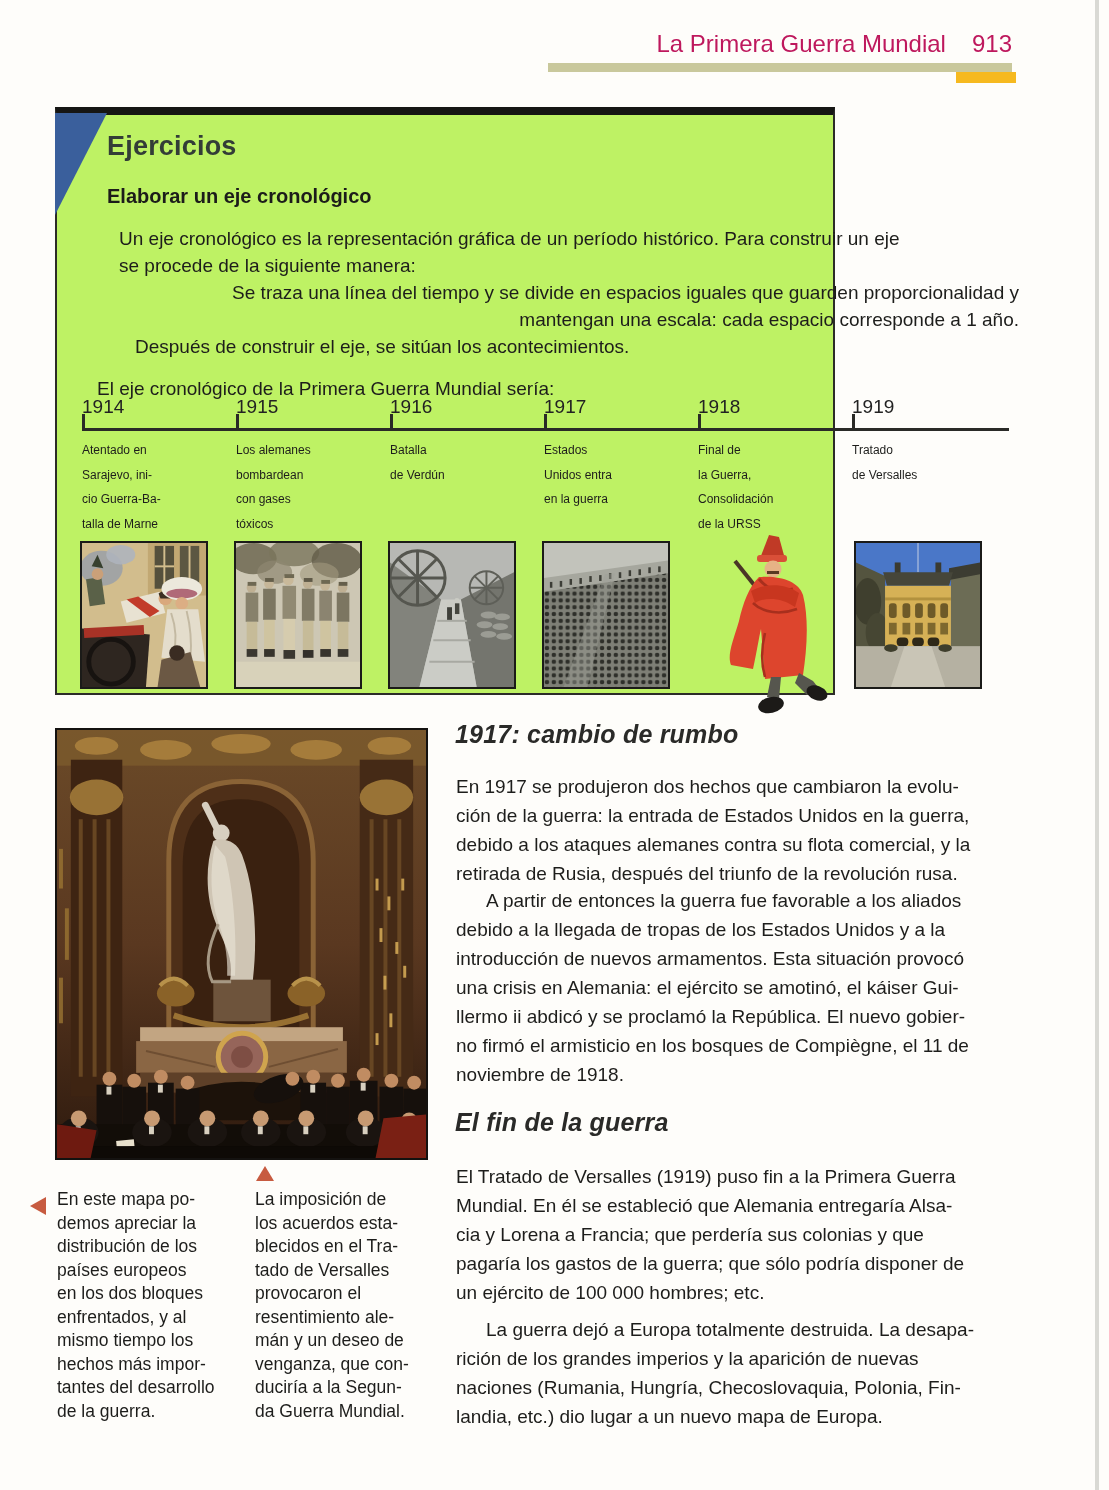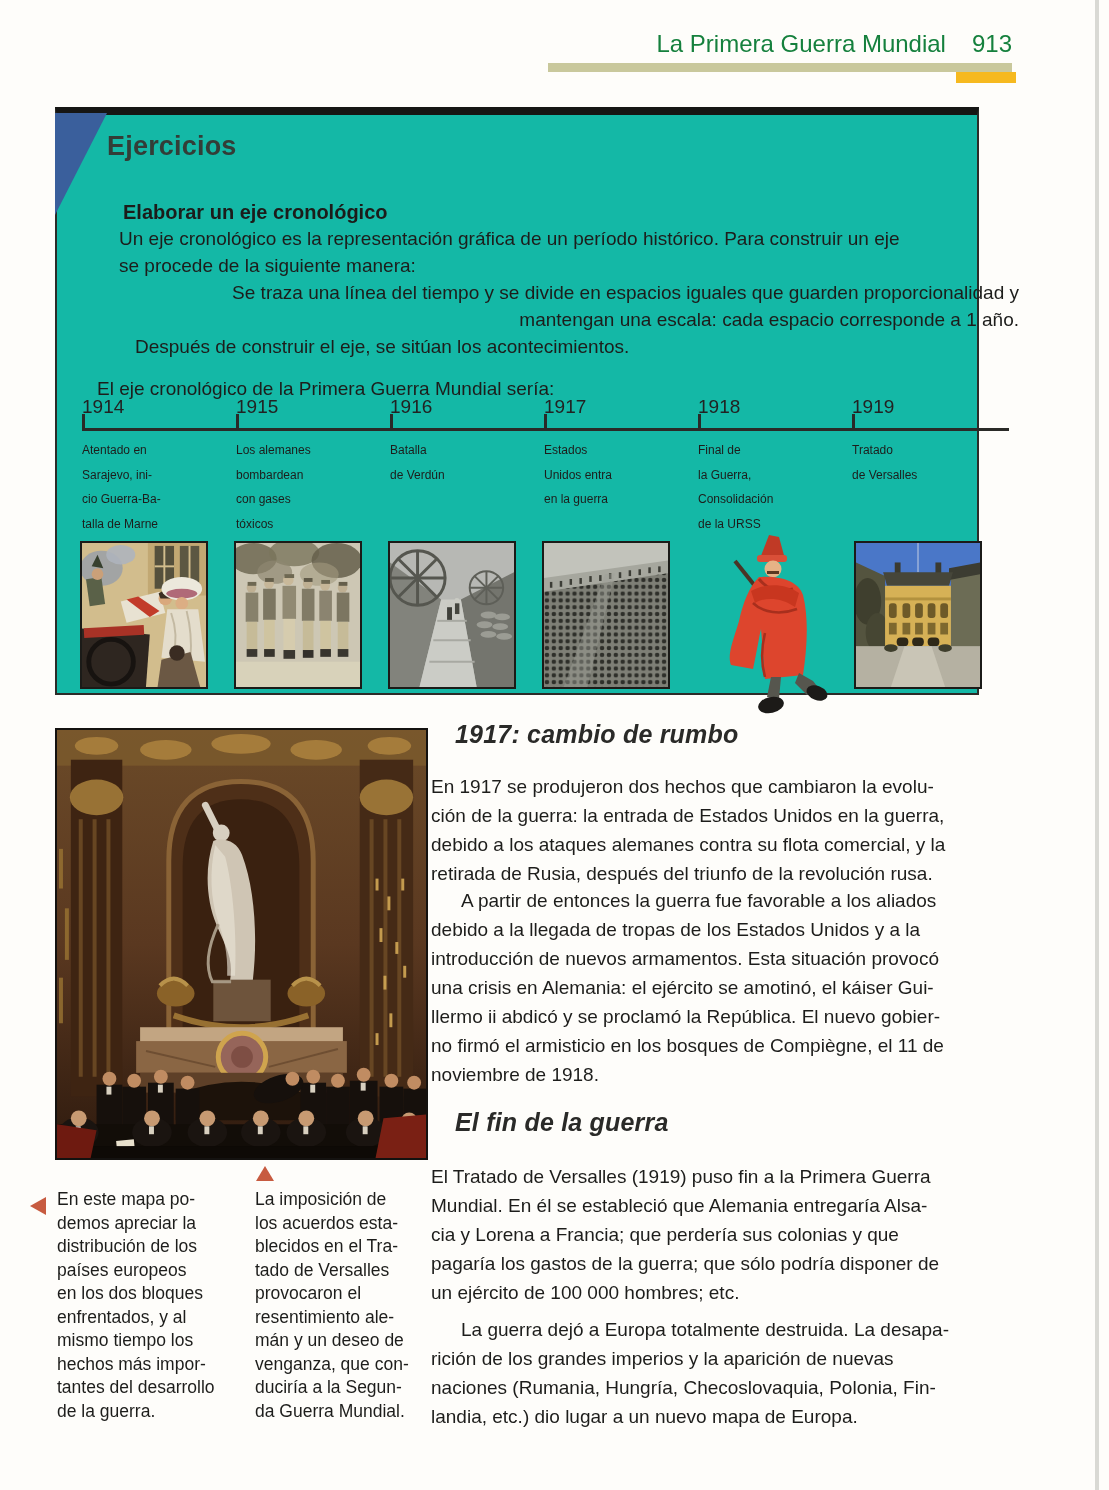--- a/index.html
+++ b/index.html
@@ -5,35 +5,35 @@
   html,body{margin:0;padding:0;background:#ffffff;}
   .page{
     position:relative;width:1109px;height:1490px;overflow:hidden;
     background:#fefdfa;
     font-family:"Liberation Sans", sans-serif;
     color:#1e1e1c;
   }
   .scan-edge{position:absolute;right:10px;top:0;width:4px;height:1490px;background:#d9d9d4;}
 
   
-  .hdr-title{position:absolute;top:30px;left:0;width:1012px;text-align:right;font-size:24px;color:#15803d;}
+  .hdr-title{position:absolute;top:30px;left:0;width:1012px;text-align:right;font-size:24px;color:#be185d;}
   .hdr-title .pagenum{margin-left:26px;}
   .rule-olive{position:absolute;top:63px;left:548px;width:464px;height:9px;background:#c9c89c;}
   .rule-orange{position:absolute;top:72px;left:956px;width:60px;height:11px;background:#f6b91f;}
 
   
   .exbox{
-    position:absolute;left:55px;top:107px;width:924px;height:588px;
-    background:#14b8a6;border:2px solid #2c2c28;border-top:8px solid #161614;
+    position:absolute;left:55px;top:107px;width:780px;height:588px;
+    background:#bef264;border:2px solid #2c2c28;border-top:8px solid #161614;
     box-sizing:border-box;overflow:visible;
   }
   .corner-tri{position:absolute;left:-2px;top:-2px;width:52px;height:102px;background:#3a5f9c;
     clip-path:polygon(0 0,100% 0,0 100%);}
   .exbox h2{position:absolute;left:50px;top:16px;margin:0;font-size:27px;color:#333d37;letter-spacing:.2px;}
-  .exbox h3{position:absolute;left:50px;top:70px;margin:16px;font-size:20px;color:#1c1c1a;}
+  .exbox h3{position:absolute;left:50px;top:70px;margin:0;font-size:20px;color:#1c1c1a;}
   .exbox p{margin:12px;font-size:19px;line-height:27px;color:#1d1d1b;}
   .preline{white-space:pre-line;}
   .bp0{position:absolute;left:50px;top:98px;width:900px;}
   .bp1{position:absolute;left:50px;top:152px;width:900px;text-align:right;}
   .bp2{position:absolute;left:66px;top:206px;width:900px;}
   .tl-intro{position:absolute;left:28px;top:248px;width:700px;}
 
   .tl-year{position:absolute;top:281px;font-size:19px;color:#222;}
   .tl-line{position:absolute;left:25px;top:313px;width:927px;height:2.5px;background:#2a2a27;}
   .tl-tick{position:absolute;top:299px;width:2.5px;height:16px;background:#2a2a27;}
@@ -52,21 +52,21 @@
   .tri-up{position:absolute;left:256px;top:1166px;width:0;height:0;
     border-left:9px solid transparent;border-right:9px solid transparent;border-bottom:15px solid #c75b40;}
   .sidecap{position:absolute;font-size:17.5px;line-height:23.5px;color:#1d1d1b;white-space:pre-line;}
   .cap1{left:57px;top:1188px;width:190px;}
   .cap2{left:255px;top:1188px;width:180px;}
 
   
   .main-h{position:absolute;left:455px;margin:0;font-size:25px;font-style:italic;color:#2a2a28;letter-spacing:.2px;}
   .h1{top:720px;}
   .h2{top:1108px;}
-  .main-p{position:absolute;left:431px;width:600px;margin:0;font-size:19px;line-height:29px;color:#1d1d1b;white-space:pre-line;}
+  .main-p{position:absolute;left:456px;width:600px;margin:0;font-size:19px;line-height:29px;color:#1d1d1b;white-space:pre-line;}
   .p1{top:772px;}
   .p2{top:886px;text-indent:30px;}
   .p3{top:1162px;}
   .p4{top:1300px;text-indent:30px;margin-top:15px;}
 </style>
 </head>
 <body>
 
 <div class="page">
   <div class="scan-edge"></div>

